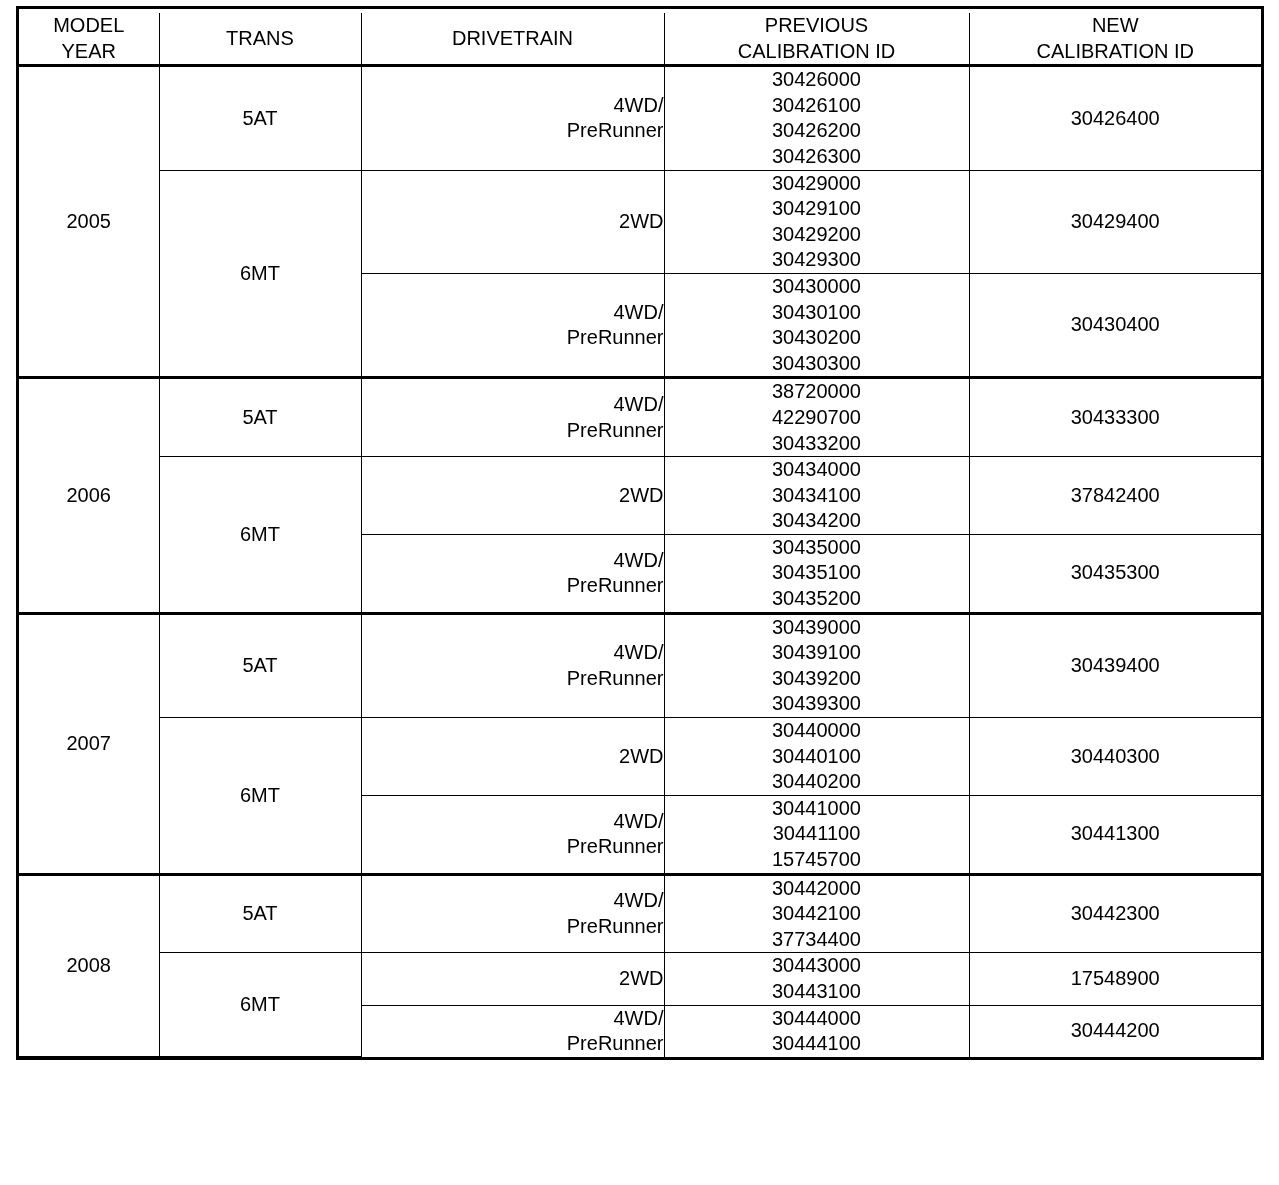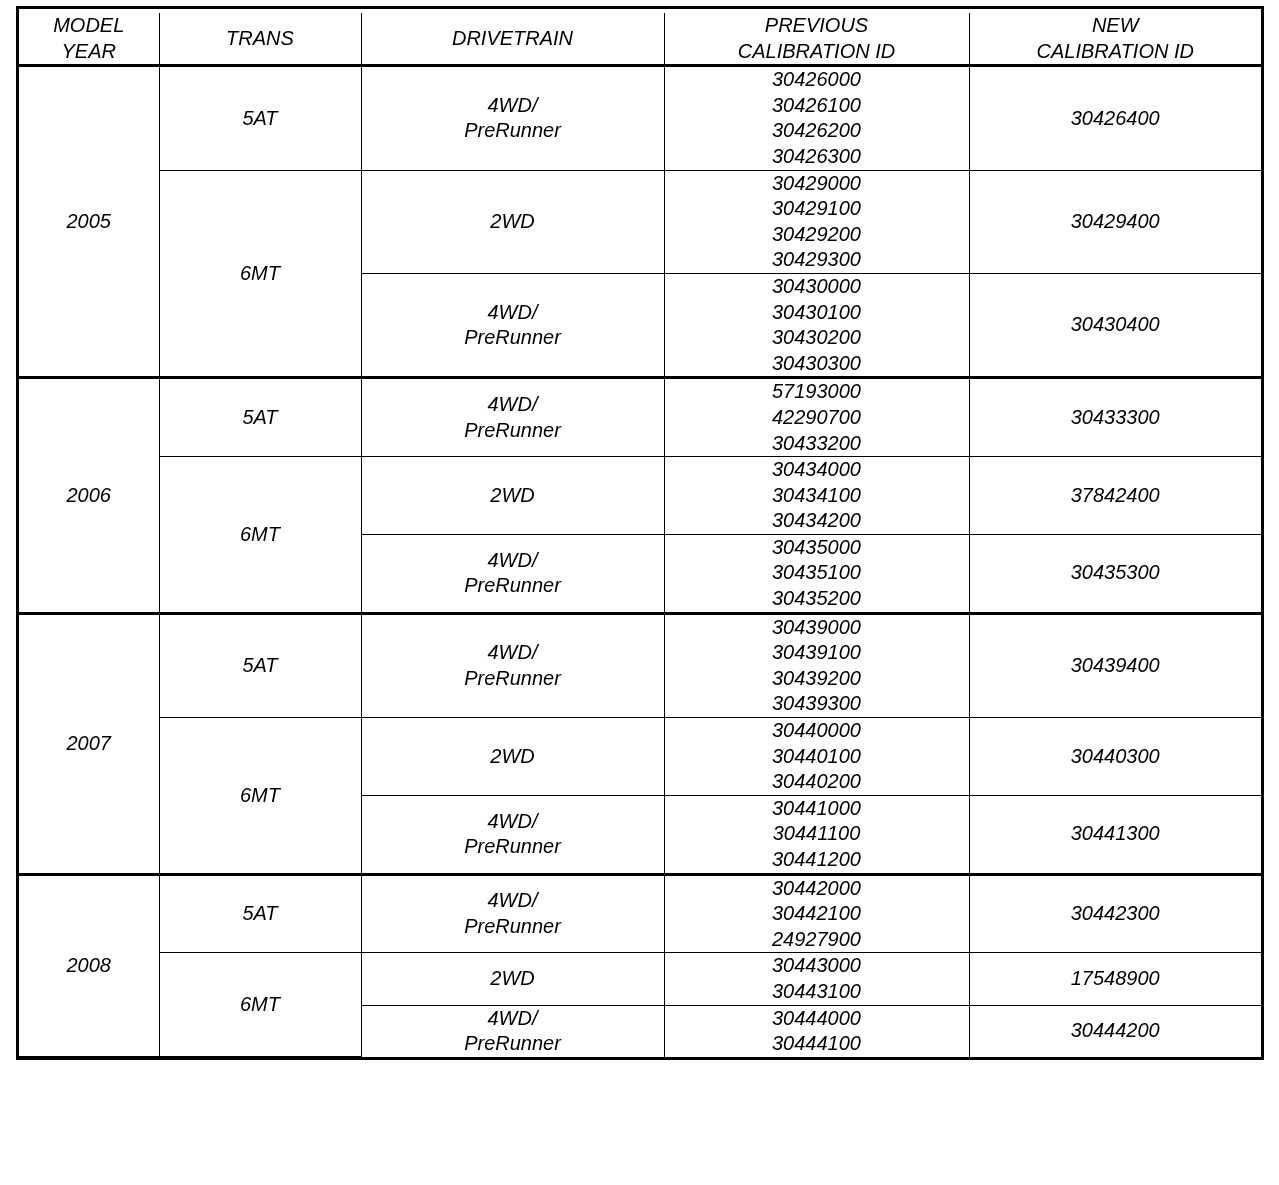--- a/index.html
+++ b/index.html
@@ -13,21 +13,20 @@
     font-family: "Liberation Sans", sans-serif;
     color: #000000;
     overflow: hidden;
   }
   .sheet {
     position: relative;
     width: 1273px;
     height: 1185px;
     box-sizing: border-box;
     padding: 6px 10px 0 16px;
-    font-style: italic;
   }
   table.cal-table {
     border-collapse: collapse;
     table-layout: fixed;
     width: 1242px;
     margin-top: 4px;
   }
   table.cal-table td,
   table.cal-table th {
     border: 1.5px solid #000000;
@@ -57,21 +56,21 @@
   td.year-cell {
     font-size: 21px;
   }
   td.trans-cell {
     font-size: 21px;
   }
   td.drive-cell {
     font-size: 20px;
     padding: 4px 2px;
   }
-  td.drive-cell .dl { display: block; }
+  td.drive-cell .dl { display: block; text-align: right; }
   td.prev-cell {
     font-size: 19.5px;
     padding: 3px 2px 4px 2px;
     line-height: 1.23;
   }
   td.prev-cell .pid { display: block; }
   td.new-cell {
     font-size: 20px;
     color: #2230c8;
   }
@@ -183,21 +182,21 @@
         </tr>
 
         <tr class="group-start">
           <td class="year-cell" rowspan="3">2006</td>
           <td class="trans-cell">5AT</td>
           <td class="drive-cell">
             <span class="dl">4WD/</span>
             <span class="dl">PreRunner</span>
           </td>
           <td class="prev-cell">
-            <span class="pid">57193000</span>
+            <span class="pid">38720000</span>
             <span class="pid">42290700</span>
             <span class="pid">30433200</span>
           </td>
           <td class="new-cell">30433300</td>
         </tr>
         <tr>
           <td class="trans-cell" rowspan="2">6MT</td>
           <td class="drive-cell">
             <span class="dl">2WD</span>
           </td>
@@ -249,36 +248,36 @@
           <td class="new-cell">30440300</td>
         </tr>
         <tr>
           <td class="drive-cell">
             <span class="dl">4WD/</span>
             <span class="dl">PreRunner</span>
           </td>
           <td class="prev-cell">
             <span class="pid">30441000</span>
             <span class="pid">30441100</span>
-            <span class="pid">30441200</span>
+            <span class="pid">15745700</span>
           </td>
           <td class="new-cell">30441300</td>
         </tr>
 
         <tr class="group-start">
           <td class="year-cell" rowspan="3">2008</td>
           <td class="trans-cell">5AT</td>
           <td class="drive-cell">
             <span class="dl">4WD/</span>
             <span class="dl">PreRunner</span>
           </td>
           <td class="prev-cell">
             <span class="pid">30442000</span>
             <span class="pid">30442100</span>
-            <span class="pid">24927900</span>
+            <span class="pid">37734400</span>
           </td>
           <td class="new-cell">30442300</td>
         </tr>
         <tr>
           <td class="trans-cell" rowspan="2">6MT</td>
           <td class="drive-cell">
             <span class="dl">2WD</span>
           </td>
           <td class="prev-cell">
             <span class="pid">30443000</span>

